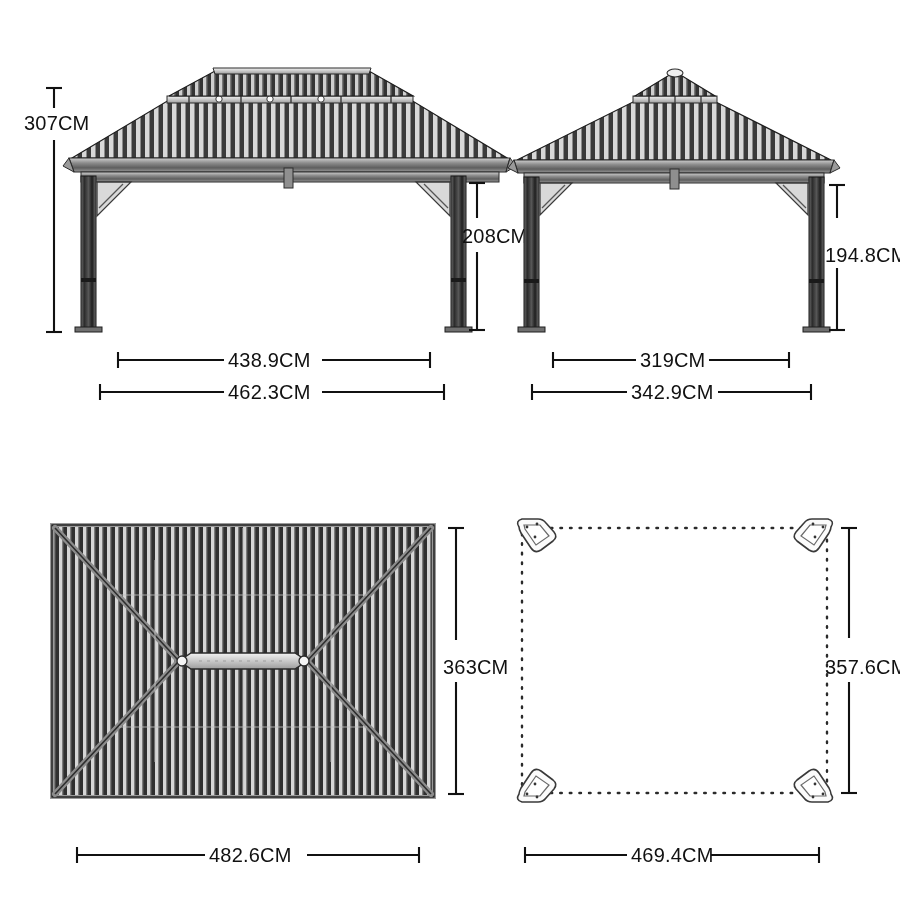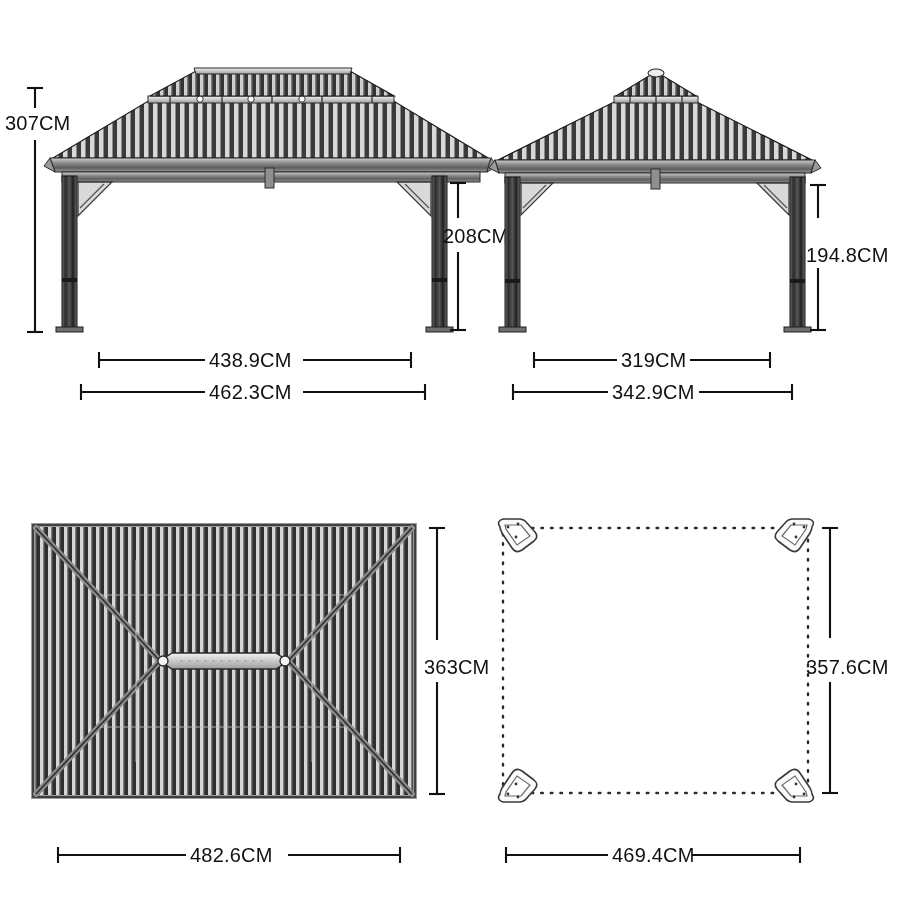--- a/index.html
+++ b/index.html
@@ -1,18 +1,18 @@
 <!DOCTYPE html>
 <html><head>
 <meta charset="utf-8">
 <style>
   html,body{margin:0;padding:0;background:#ffffff;}
   body{width:900px;height:900px;overflow:hidden;
        font-family:"Liberation Sans",sans-serif;color:#000;}
-  #stage{position:relative;width:856px;height:900px;}
+  #stage{position:relative;width:856px;height:900px;padding-left:19px;}
   svg{display:block;}
   text{font-family:"Liberation Sans",sans-serif;fill:#111;}
   .dimtext{font-size:20px;letter-spacing:.2px;}
   .dimline{stroke:#111;stroke-width:2.1;stroke-linecap:butt;}
   .tick{stroke:#111;stroke-width:2.1;}
 </style>
 </head>
 <body>
 
 <div id="stage">

